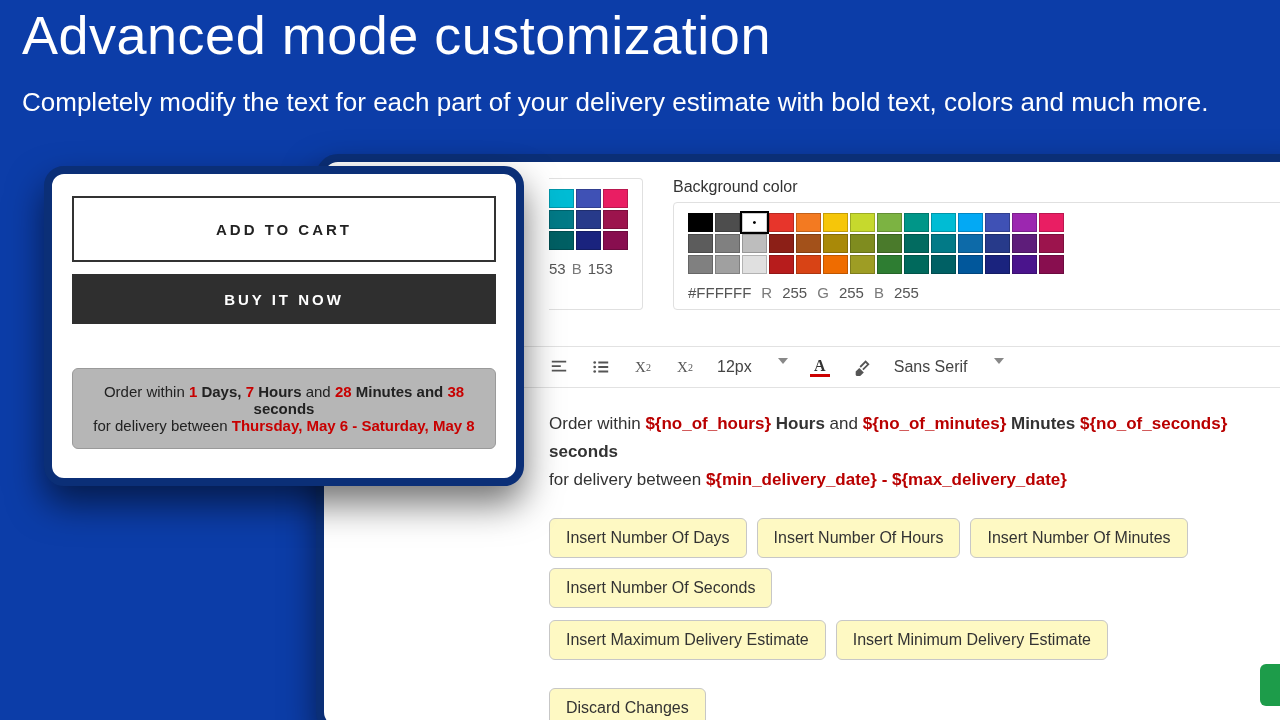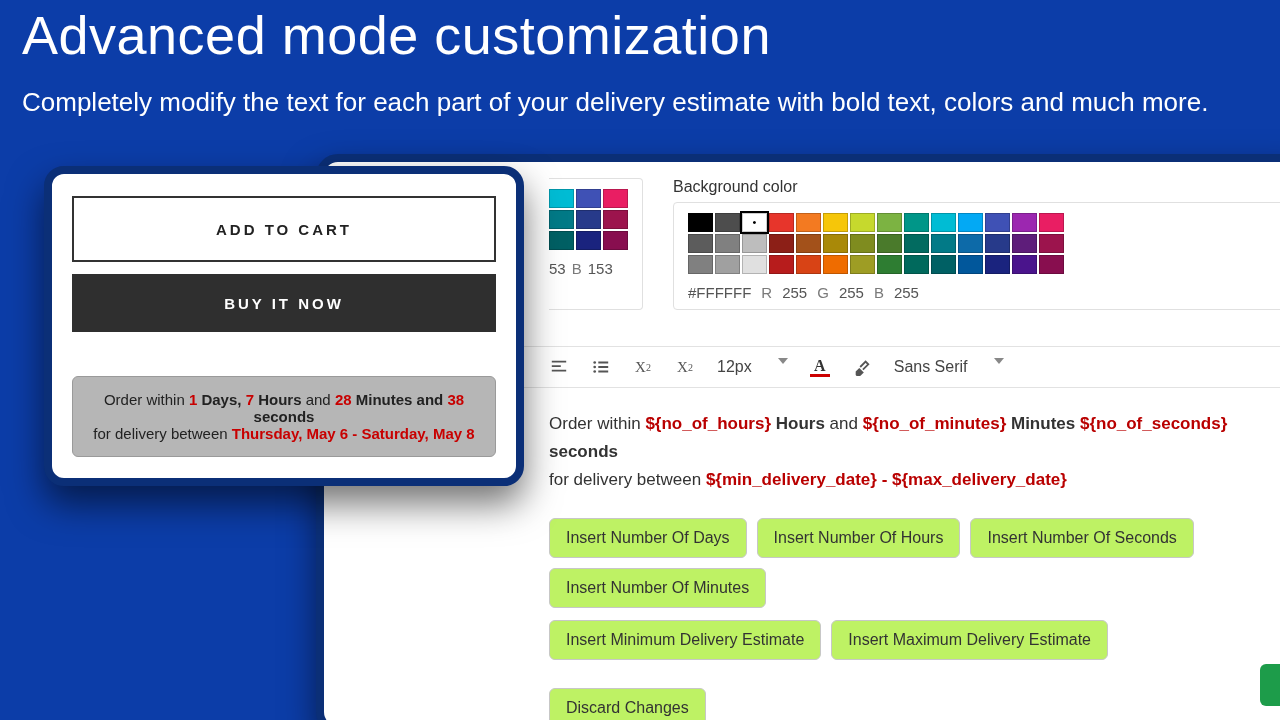--- a/index.html
+++ b/index.html
@@ -42,39 +42,39 @@
   .caret { width: 0; height: 0; border-left: 5px solid transparent; border-right: 5px solid transparent; border-top: 6px solid #888; }
 
   
   .editor { font-size: 17px; color: #333; line-height: 1.65; padding: 4px 0 18px 0; }
   .tok { color: #b90000; font-weight: 700; }
   .unit { font-weight: 700; }
 
   
   .btn-row { display: flex; flex-wrap: wrap; gap: 10px; margin-top: 6px; }
   .btn, .btn-outline {
-    border: 1px solid #c7c7c7; background: #bef264; color: #333;
+    border: 1px solid #c7c7c7; background: #fef9c3; color: #333;
     font-size: 16px; padding: 10px 16px; border-radius: 6px; cursor: pointer;
   }
   .btn-row + .btn-row { margin-top: 12px; }
   .discard { margin-top: 28px; }
 
   
   .preview {
     position: absolute; left: 44px; top: 166px; width: 480px; height: 320px;
     background: #fff; border: 8px solid #0b2f77; border-radius: 20px;
     box-shadow: 0 18px 36px rgba(0,0,0,0.55);
     padding: 22px 20px;
   }
   .btn-atc {
     width: 100%; height: 66px; border: 2px solid #333; background: #fff;
     letter-spacing: 3px; font-size: 15px; font-weight: 600; color: #222;
   }
   .btn-buy {
-    width: 100%; height: 58px; margin-top: 12px; border: none; background: #2f2f2f;
+    width: 100%; height: 50px; margin-top: 12px; border: none; background: #2f2f2f;
     color: #fff; letter-spacing: 3px; font-size: 15px; font-weight: 600;
   }
   .estimate {
     margin-top: 44px; background: #b6b6b6; border: 1px solid #9a9a9a; border-radius: 6px;
     padding: 14px 10px; text-align: center; font-size: 15px; color: #222;
   }
   .estimate .red { color: #c80000; font-weight: 700; }
   .estimate .b { font-weight: 700; }
 
   
@@ -211,26 +211,26 @@
       <span>Order within </span><span class="tok">${no_of_hours}</span><span class="unit"> Hours</span><span> and </span><span class="tok">${no_of_minutes}</span><span class="unit"> Minutes </span><span class="tok">${no_of_seconds}</span><span class="unit"> seconds</span>
     </div>
     <div>
       <span>for delivery between </span><span class="tok">${min_delivery_date}</span><span class="tok"> - </span><span class="tok">${max_delivery_date}</span>
     </div>
   </div>
 
   <div class="btn-row">
     <button class="btn">Insert Number Of Days</button>
     <button class="btn">Insert Number Of Hours</button>
+    <button class="btn">Insert Number Of Minutes</button>
     <button class="btn">Insert Number Of Seconds</button>
-    <button class="btn">Insert Number Of Minutes</button>
   </div>
   <div class="btn-row">
+    <button class="btn">Insert Maximum Delivery Estimate</button>
     <button class="btn">Insert Minimum Delivery Estimate</button>
-    <button class="btn">Insert Maximum Delivery Estimate</button>
   </div>
 
   <div class="discard">
     <button class="btn">Discard Changes</button>
   </div>
 </div>
 
 <div class="preview">
   <button class="btn-atc">ADD TO CART</button>
   <button class="btn-buy">BUY IT NOW</button>

